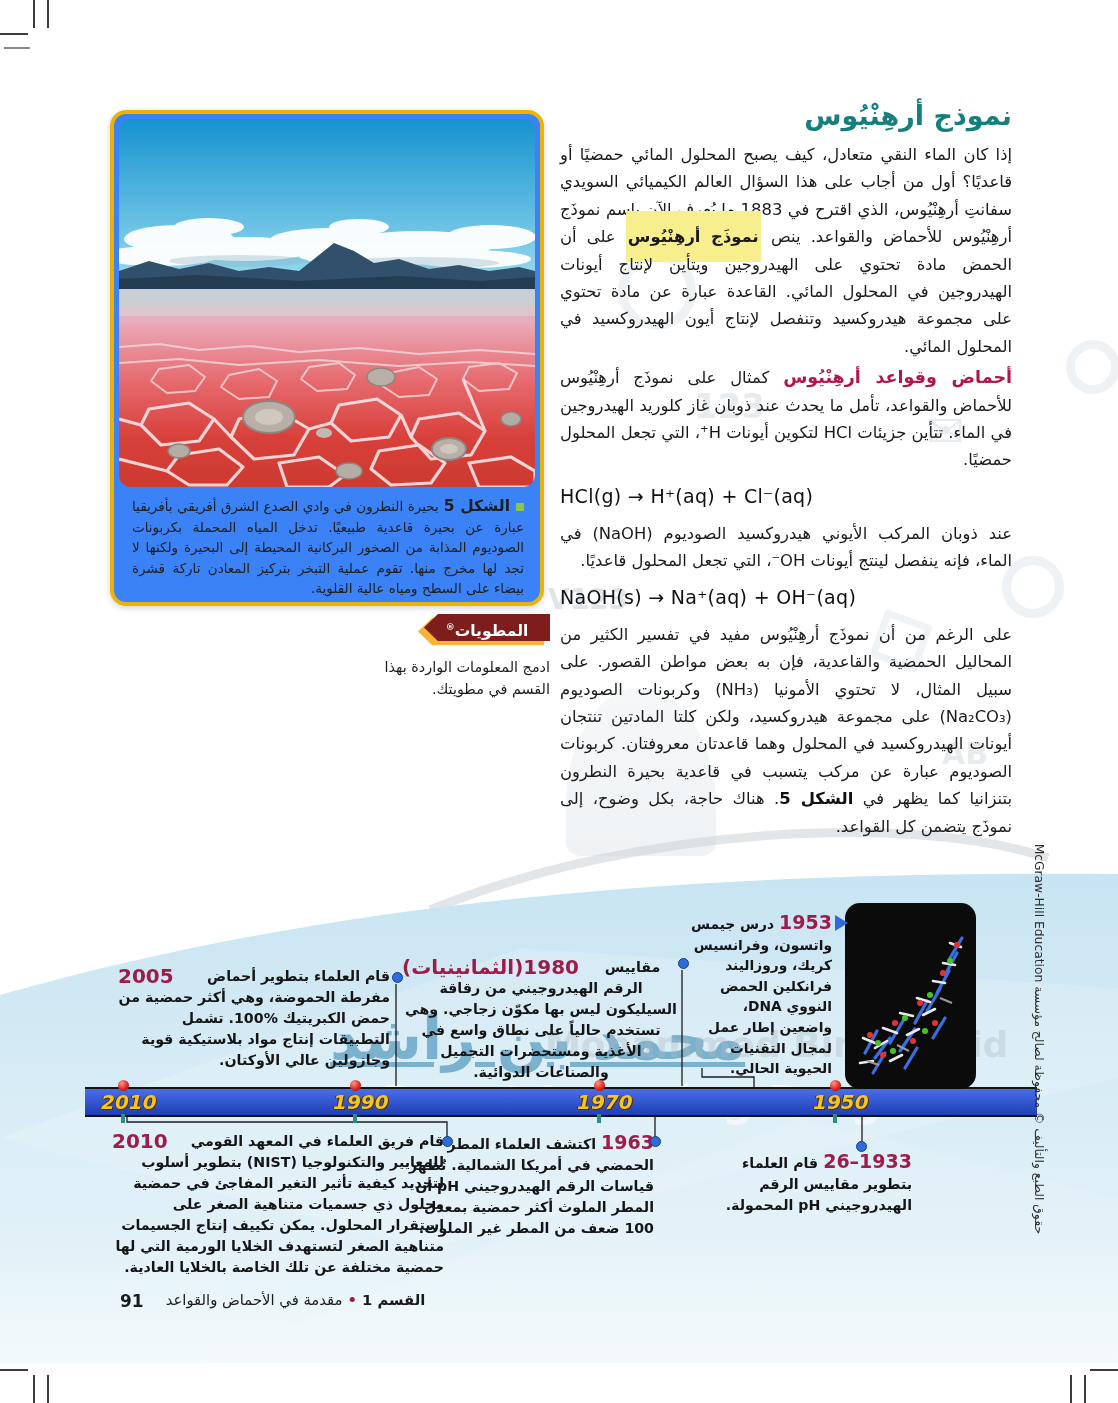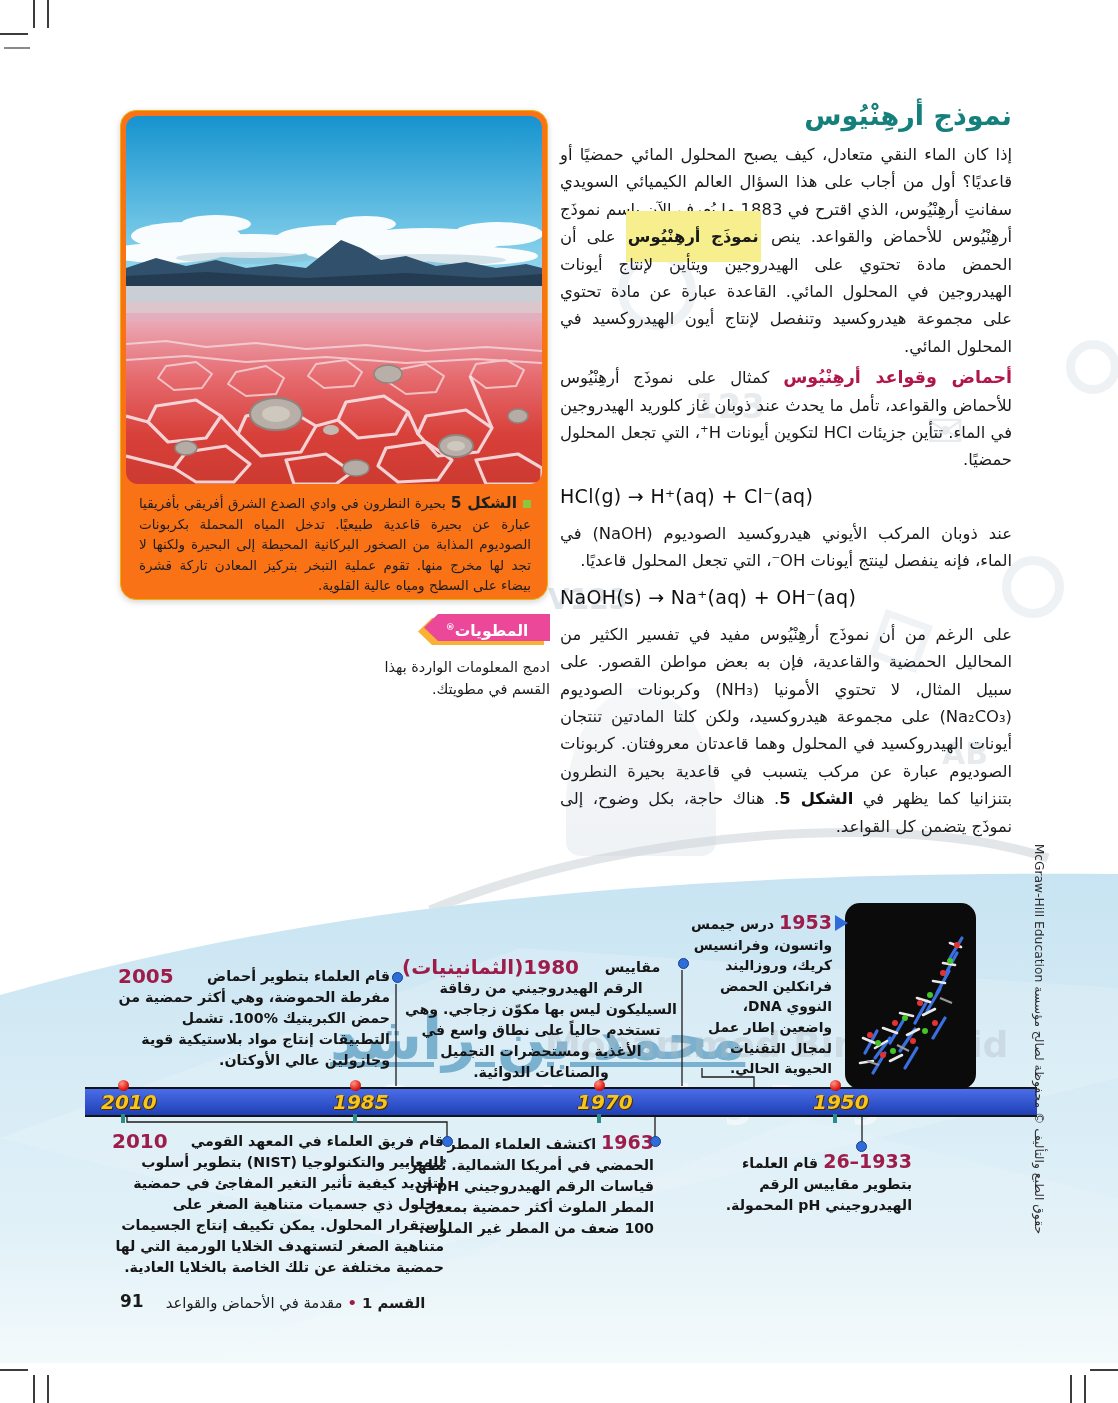--- a/index.html
+++ b/index.html
@@ -15,33 +15,33 @@
   .blob{background:linear-gradient(#f1f4f6,#e9edf0);border-radius:48% 52% 10% 10%/70% 70% 8% 8%;opacity:.7;}
   
   .article{position:absolute;right:106px;top:100px;width:452px;direction:rtl;text-align:justify;z-index:2;}
   .article h1{margin:0 0 10px;font-size:27px;font-weight:bold;color:#157f7b;text-align:right;letter-spacing:0;}
   .article p{margin:0 0 4px;font-size:16.4px;line-height:27.4px;}
   .hl{background:#f7ee8d;font-weight:bold;padding:16px 2px;}
   .h2{color:#b1164a;font-weight:bold;font-size:17.5px;}
   .figref{font-weight:bold;color:#111;}
   .eq{direction:ltr;font-size:19px;color:#101010;margin:11px 0 13px;letter-spacing:.3px;}
   
-  .figure-card{position:absolute;left:120px;top:110px;width:426px;height:488px;background:#f97316;
-               border:1px solid #eab308;border-radius:16px;box-shadow:0 2px 6px rgba(0,0,0,.18);z-index:2;}
+  .figure-card{position:absolute;left:110px;top:110px;width:426px;height:488px;background:#3b82f6;
+               border:4px solid #eab308;border-radius:16px;box-shadow:0 2px 6px rgba(0,0,0,.18);z-index:2;}
   .photo{position:absolute;left:5px;top:5px;width:416px;height:368px;border-radius:12px;overflow:hidden;}
   .caption{position:absolute;right:16px;left:18px;top:382px;direction:rtl;text-align:justify;
            font-size:13.5px;line-height:20.5px;color:#1e1e1e;}
   .fig-bullet{display:inline-block;width:8px;height:8px;background:#8dc63f;margin-left:6px;}
   .caption .cap-label{font-size:15.5px;font-weight:bold;}
   .caption .cap-text{margin-right:5px;}
   
   .ribbon{position:absolute;left:424px;top:614px;width:126px;height:27px;z-index:2;}
   .ribbon .back{position:absolute;left:-6px;top:4px;width:100%;height:100%;background:#f9b233;
                 clip-path:polygon(14px 0,100% 0,100% 100%,14px 100%,0 50%);}
-  .ribbon .front{position:absolute;inset:0;background:#ec4899;color:#fff;direction:rtl;
+  .ribbon .front{position:absolute;inset:0;background:#7f1d1d;color:#fff;direction:rtl;
                  clip-path:polygon(14px 0,100% 0,100% 100%,14px 100%,0 50%);
                  font-weight:bold;font-size:15.5px;line-height:26px;text-align:center;}
   .ribbon sup{font-size:9px;}
   .foldable-text{position:absolute;left:350px;top:656px;width:200px;direction:rtl;text-align:right;
                  font-size:14.4px;line-height:22px;z-index:2;}
   
   .band{position:absolute;left:0;top:818px;width:1118px;height:545px;z-index:1;overflow:hidden;}
   .band svg{display:block;}
   .wm{position:absolute;white-space:nowrap;font-weight:bold;}
   .wm.ar{left:330px;top:186px;font-size:59px;color:#0369a1;opacity:.45;direction:rtl;text-decoration:underline;}
@@ -67,21 +67,21 @@
   .tri{position:absolute;width:0;height:0;border-top:8px solid transparent;border-bottom:8px solid transparent;
        border-left:13px solid #2f6cd9;z-index:5;}
   
   .dna{position:absolute;left:845px;top:903px;width:131px;height:186px;background:#0b0b0b;
        border-radius:15px;z-index:4;overflow:hidden;}
   
   .copyright{position:absolute;left:1046px;top:902px;width:332px;height:15px;direction:rtl;
              transform:rotate(90deg);transform-origin:0 0;font-size:12.3px;color:#2e2e2e;
              white-space:nowrap;z-index:4;}
   
-  .footer{position:absolute;left:120px;top:1291px;display:flex;align-items:flex-end;gap:22px;z-index:4;}
+  .footer{position:absolute;left:120px;top:1291px;display:flex;align-items:flex-start;gap:22px;z-index:4;}
   .pg-num{font-weight:bold;font-size:17px;}
   .footer-sec{direction:rtl;font-size:14.8px;}
   .footer-sec .sec-label{font-weight:bold;}
   .footer-sec .sec-bullet{color:#a11c44;font-weight:bold;margin:0 5px;}
 </style>
 </head>
 <body>
 
 <div class="page">
 
@@ -225,21 +225,21 @@
       <path d="M682,970 V1086"></path>
       <path d="M702,1068 V1077 H754 V1087"></path>
       <path d="M447,1138 V1122 H127 V1114"></path>
       <path d="M655,1138 V1114"></path>
       <path d="M862,1143 V1114"></path>
     </g>
   </svg>
 
   <div class="bar">
     <span class="bar-year" style="left:16px;">2010</span>
-    <span class="bar-year" style="left:248px;">1985</span>
+    <span class="bar-year" style="left:248px;">1990</span>
     <span class="bar-year" style="left:492px;">1970</span>
     <span class="bar-year" style="left:728px;">1950</span>
   </div>
   <div class="pin-ball" style="left:118px;top:1080px;"></div>
   <div class="pin-ball" style="left:350px;top:1080px;"></div>
   <div class="pin-ball" style="left:594px;top:1080px;"></div>
   <div class="pin-ball" style="left:830px;top:1080px;"></div>
   <div class="pin-stem" style="left:121px;top:1114px;"></div>
   <div class="pin-stem" style="left:353px;top:1114px;"></div>
   <div class="pin-stem" style="left:597px;top:1114px;"></div>

